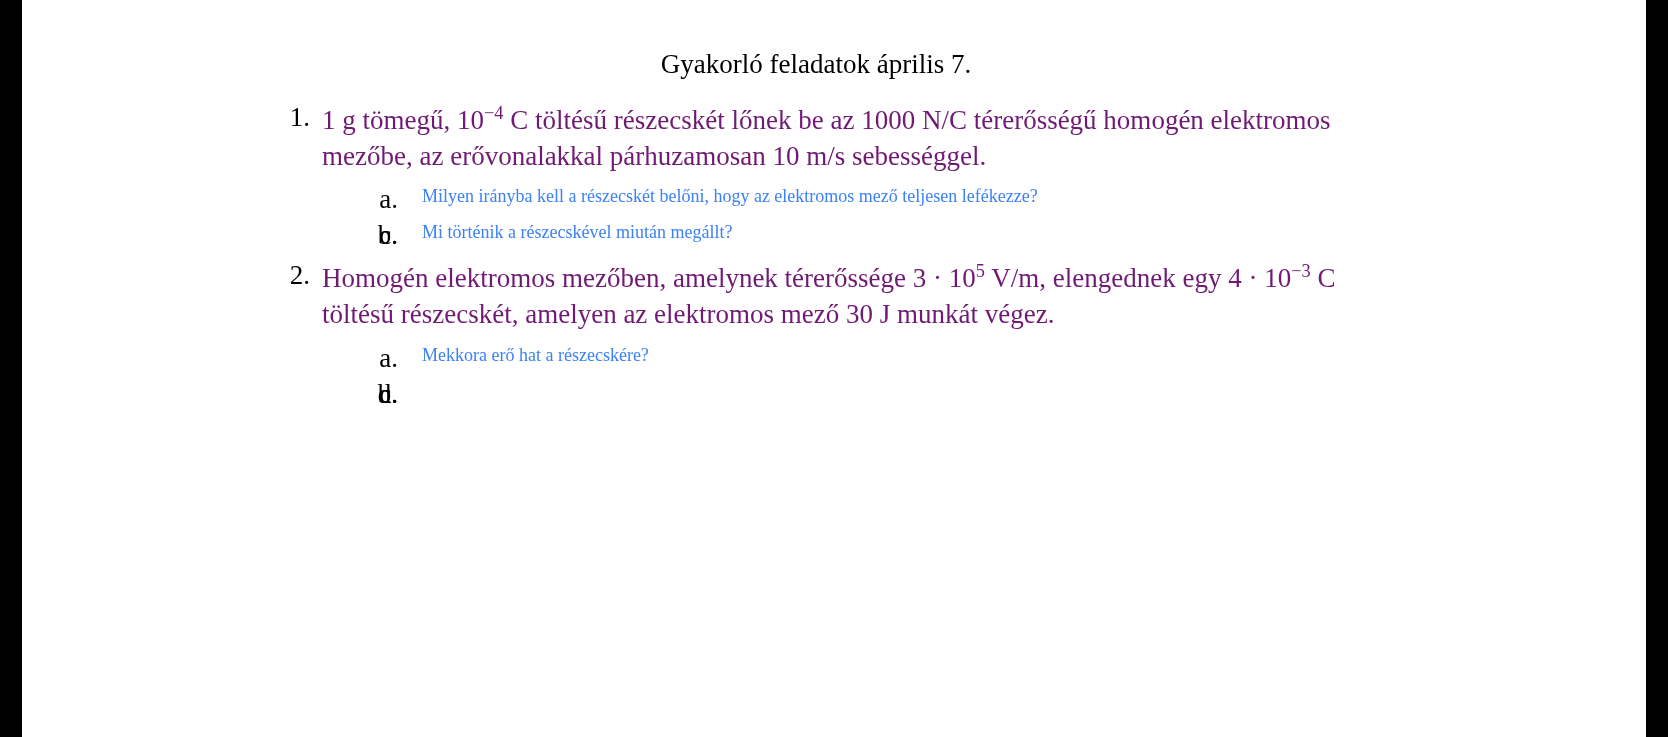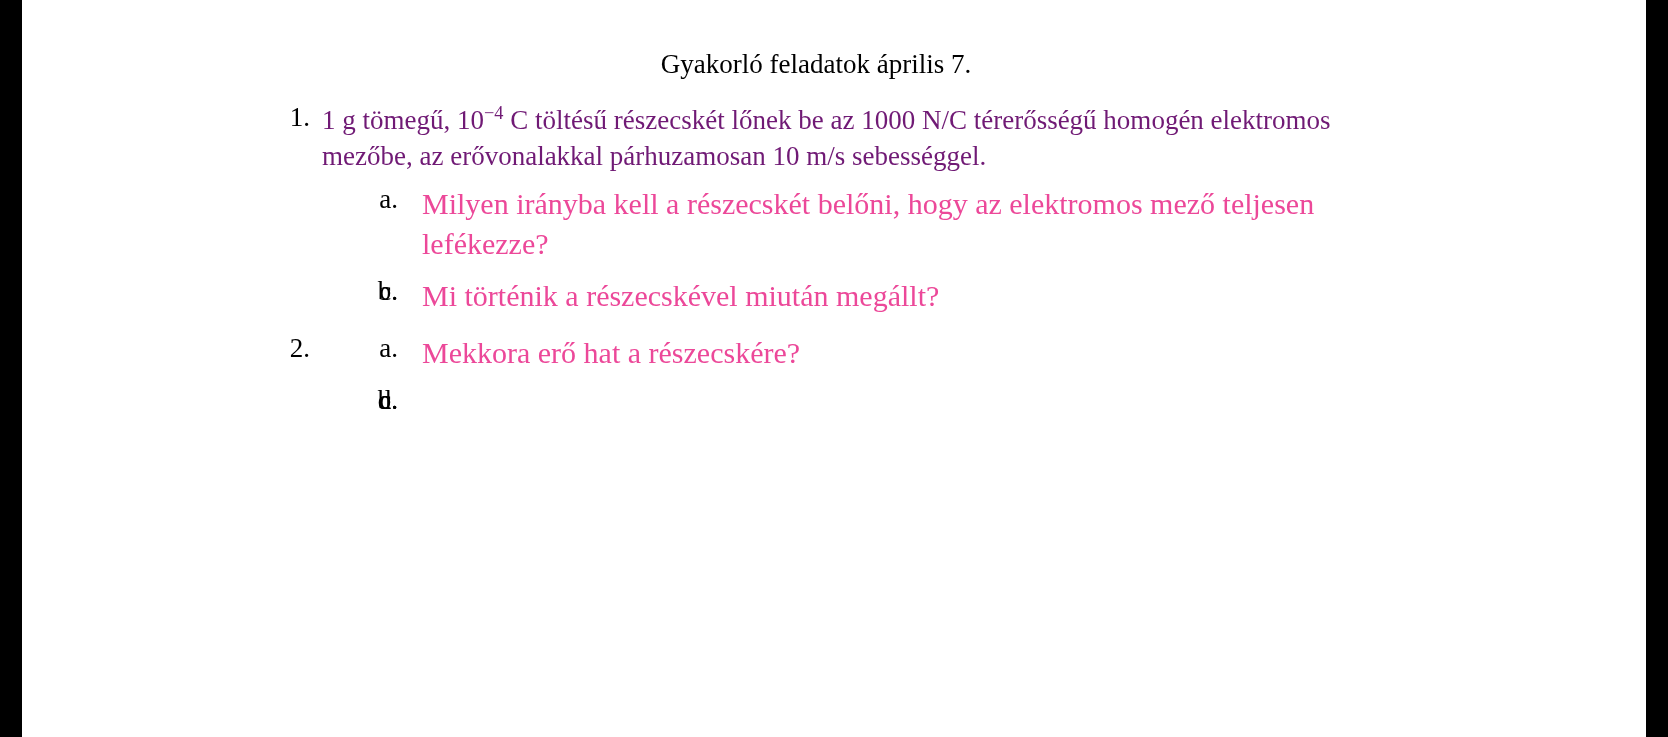--- a/index.html
+++ b/index.html
@@ -72,23 +72,23 @@
   .alpha {
     position: absolute;
     left: 0;
     top: 0;
     width: 32px;
     text-align: right;
     font-size: 27px;
     color: #000000;
   }
   .stext {
-    font-size: 30px;
+    font-size: 18px;
     line-height: 1.34;
-    color: #ec4899;
+    color: #3b82f6;
     width: 1010px;
   }
   sup {
     font-size: 0.68em;
     vertical-align: super;
     line-height: 0;
   }
 </style>
 </head>
 <body>
@@ -114,20 +114,23 @@
         </li>
         <li>
           <span class="alpha">c.</span>
           <div class="stext">Mi történik a részecskével miután megállt?</div>
         </li>
       </ol>
     </li>
 
     <li>
       <span class="num">2.</span>
+      <div class="ptext">
+        <span>Homogén elektromos mezőben, amelynek térerőssége 3 · 10</span><sup>5</sup><span> V/m, elengednek egy 4 · 10</span><sup>−3</sup><span> C töltésű részecskét, amelyen az elektromos mező 30 J munkát végez.</span>
+      </div>
       <ol class="level2">
         <li>
           <span class="alpha">a.</span>
           <div class="stext">Mekkora erő hat a részecskére?</div>
         </li>
         <li>
           <span class="alpha">b.</span>
         </li>
         <li>
           <span class="alpha">c.</span>

